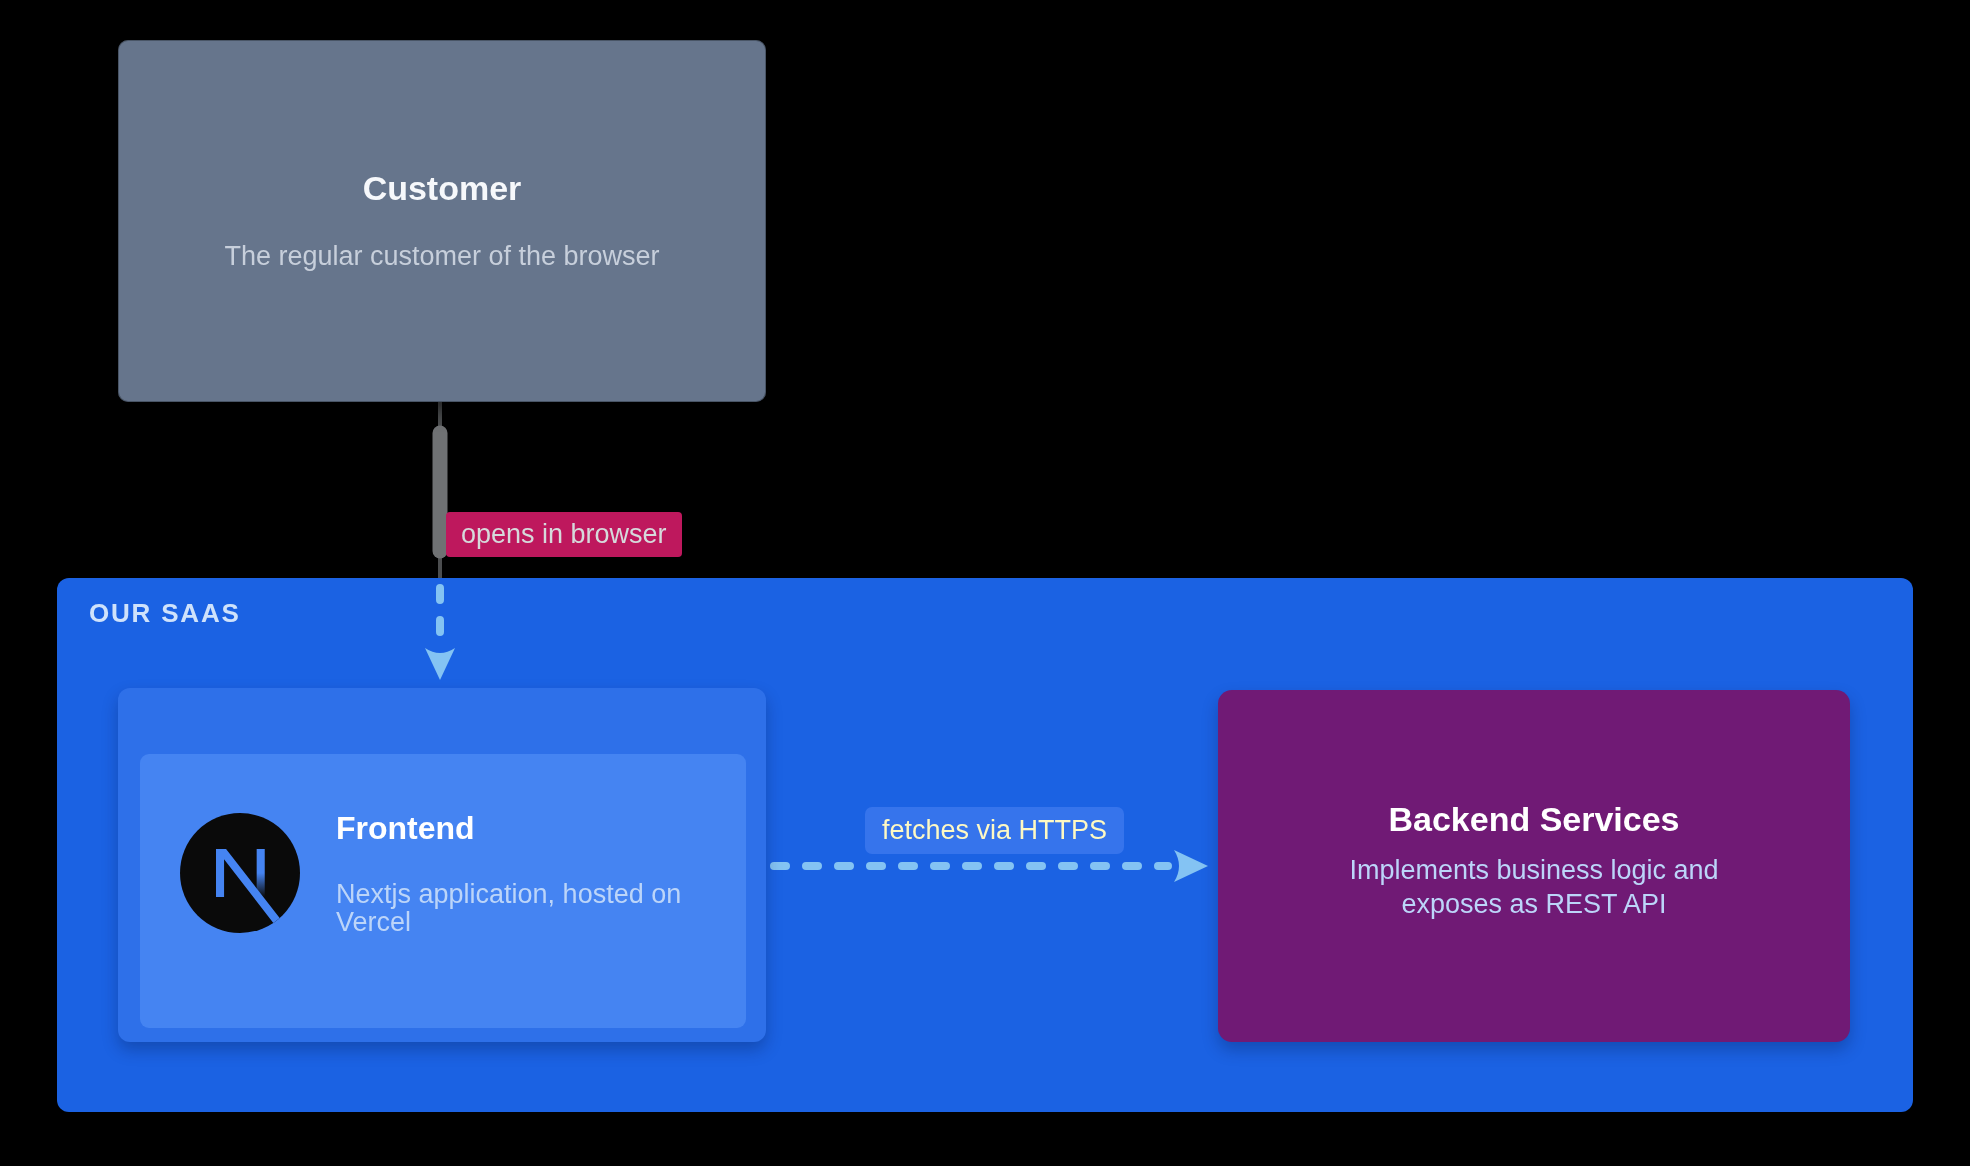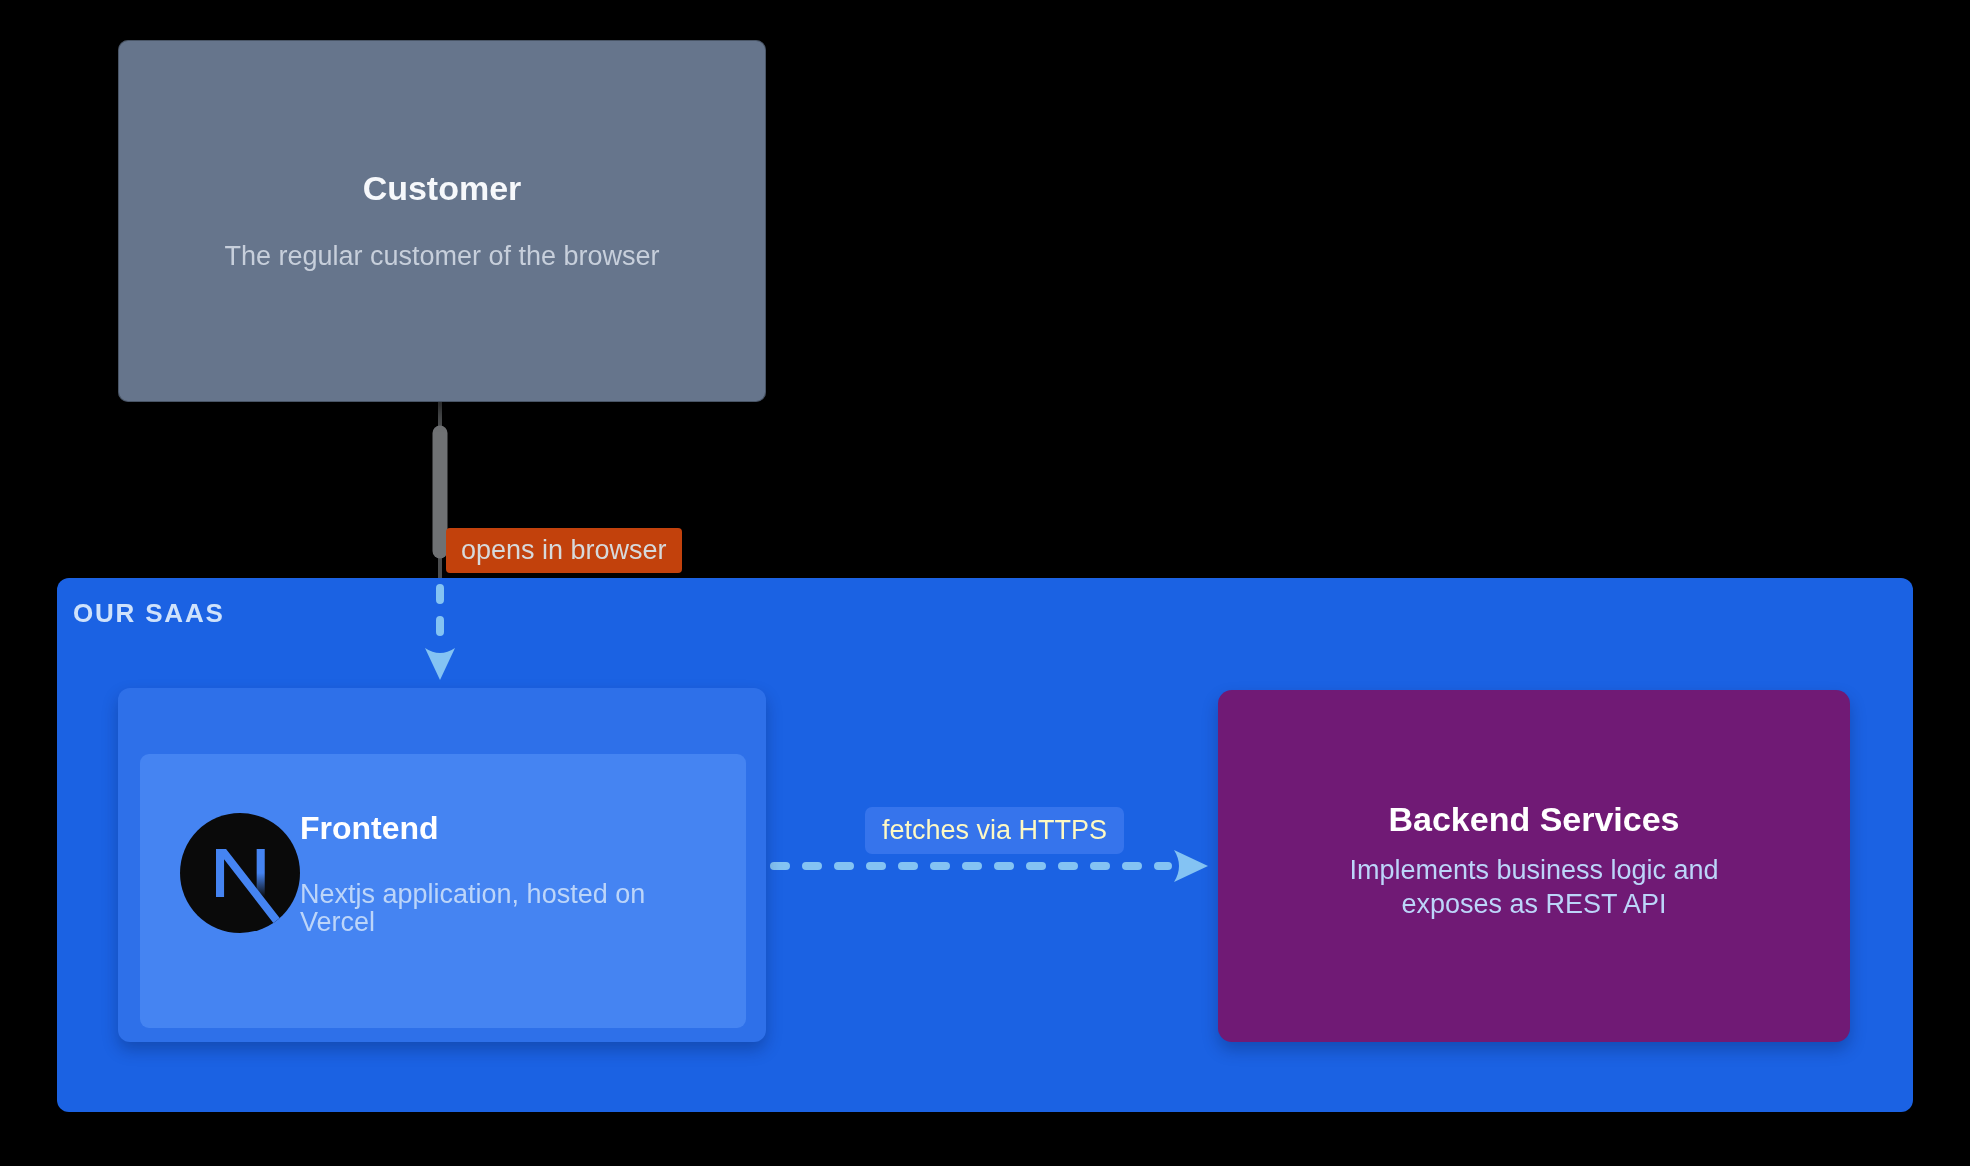--- a/index.html
+++ b/index.html
@@ -11,47 +11,47 @@
   .customer{
     position:absolute;left:118px;top:40px;width:648px;height:362px;
     background:#66758c;border-radius:10px;
     box-shadow:6px 8px 18px rgba(0,0,0,0.55), inset 0 0 0 1px rgba(20,25,32,0.35);
     display:flex;flex-direction:column;align-items:center;justify-content:center;gap:32px;
   }
   .customer-title{color:#f6f8fb;font-size:34px;font-weight:bold;line-height:1.1;}
   .customer-sub{color:#c7cfdb;font-size:27px;line-height:1.2;}
   
   .edge-label-dark{
-    position:absolute;left:446px;top:528px;height:45px;line-height:45px;
-    background:#c2410c;color:#d6d9db;font-size:27px;padding:0 15px;border-radius:4px;
+    position:absolute;left:446px;top:512px;height:45px;line-height:45px;
+    background:#be185d;color:#d6d9db;font-size:27px;padding:0 15px;border-radius:4px;
     white-space:nowrap;
   }
   .edge-label-blue{
     position:absolute;left:865px;top:807px;height:47px;line-height:47px;
     background:#3674ec;color:#fef9c3;font-size:27px;padding:0 17px;border-radius:7px;
     white-space:nowrap;
   }
   
   .saas{
     position:absolute;left:57px;top:578px;width:1856px;height:534px;
     background:#1b62e3;border-radius:12px;
   }
   .saas-label{
-    position:absolute;left:16px;top:20px;color:#cfe2fb;font-size:26px;font-weight:bold;
+    position:absolute;left:32px;top:20px;color:#cfe2fb;font-size:26px;font-weight:bold;
     letter-spacing:1.8px;
   }
   
   .frontend{
     position:absolute;left:118px;top:688px;width:648px;height:354px;
     background:#2e70e9;border-radius:12px;
     box-shadow:0 8px 16px rgba(3,18,60,0.28);
   }
   .frontend-panel{
     position:absolute;left:140px;top:754px;width:606px;height:274px;border-radius:9px;background:#4584f2;
-    display:flex;align-items:center;padding-left:40px;padding-bottom:36px;box-sizing:border-box;
+    display:flex;align-items:center;padding-left:40px;padding-bottom:36px;box-sizing:border-box;gap:36px;
   }
   .nextjs{width:120px;height:120px;flex:0 0 auto;}
   .frontend-text{display:flex;flex-direction:column;}
   .frontend-title{color:#ffffff;font-size:32px;font-weight:bold;line-height:1.15;}
   .frontend-sub{color:#bcd5f9;font-size:27px;line-height:28px;max-width:382px;margin-top:33px;}
   
   .backend{
     position:absolute;left:1218px;top:690px;width:632px;height:352px;
     background:#701a75;border-radius:14px;
     box-shadow:0 8px 16px rgba(3,18,60,0.28);

